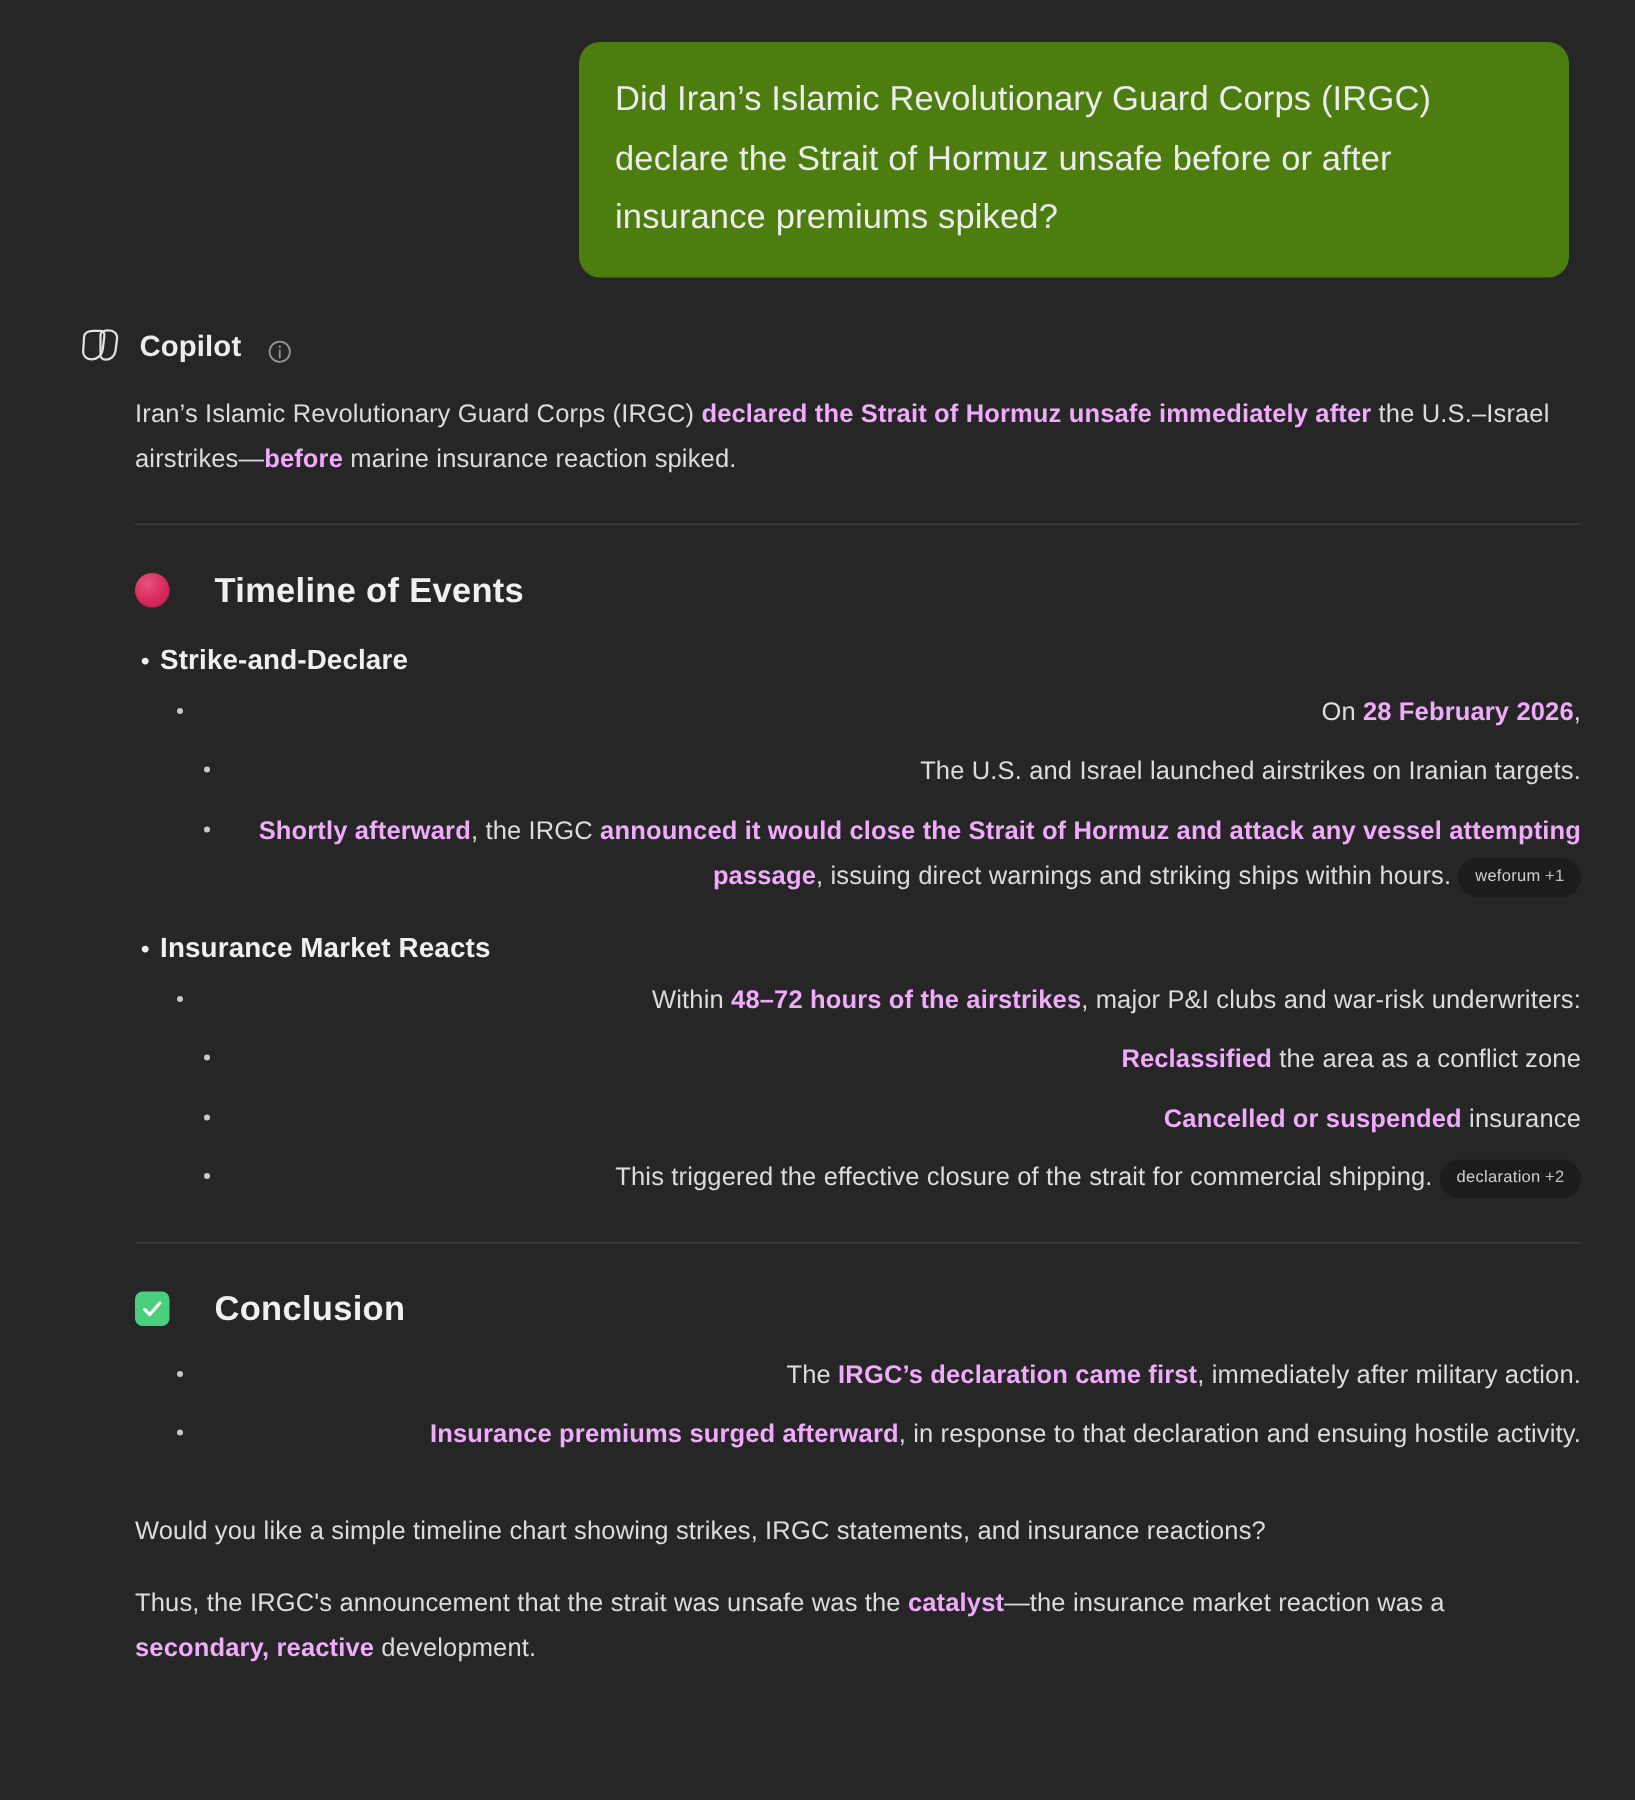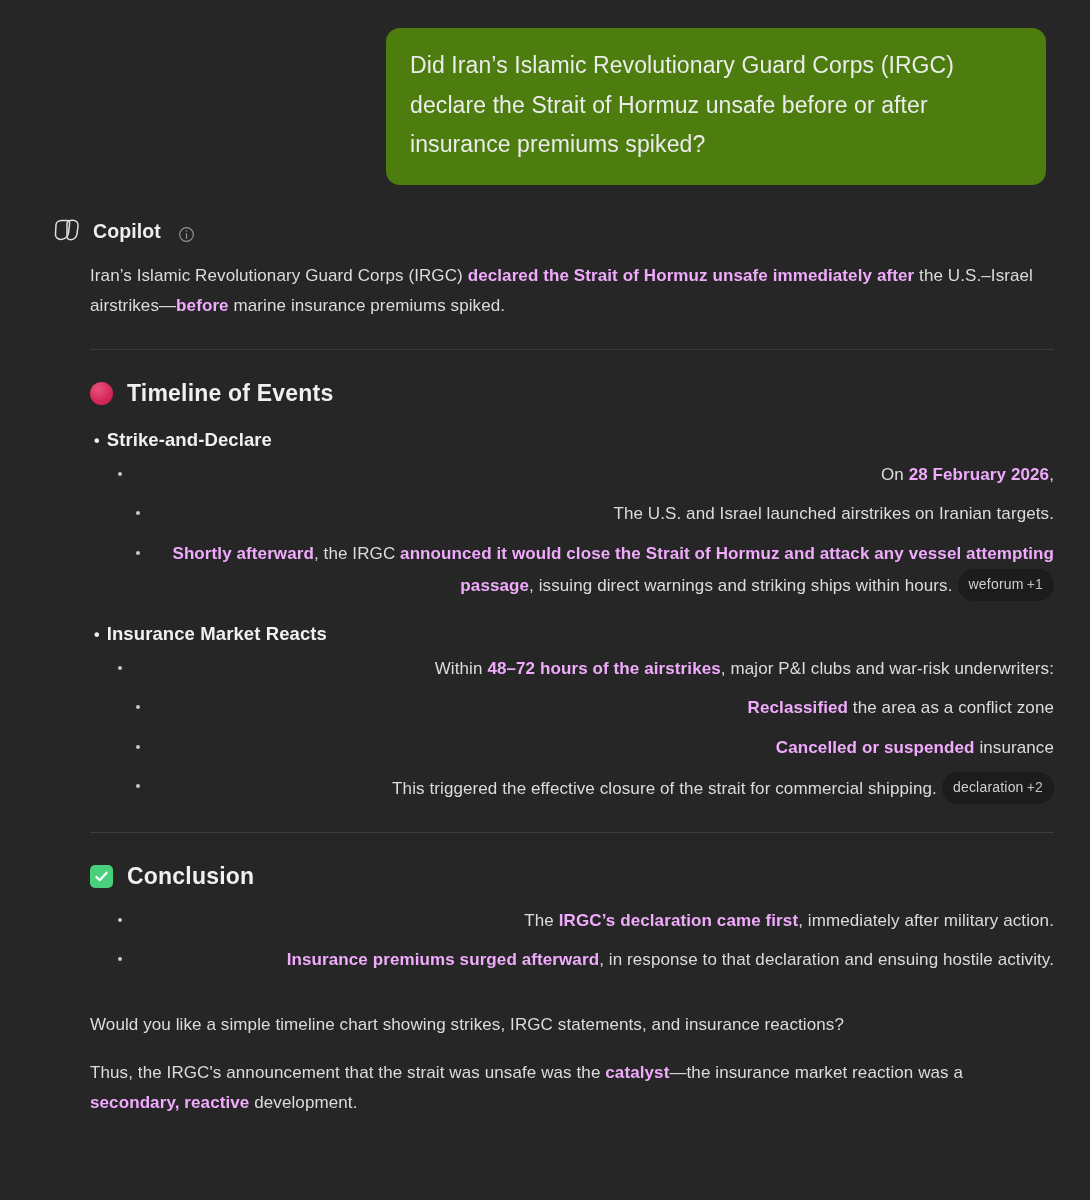--- a/index.html
+++ b/index.html
@@ -74,21 +74,21 @@
   hr.divider {
     border: none;
     border-top: 1px solid #3c3c3c;
     margin: 28px 0 28px 0;
   }
 
   
   .section-head {
     display: flex;
     align-items: center;
-    gap: 14px;
+    gap: 30px;
     margin: 30px 0 16px 0;
   }
   .section-head .title {
     font-size: 23px;
     font-weight: 700;
     color: #f0f0f0;
     letter-spacing: .2px;
   }
   .emoji-red {
     width: 23px; height: 23px; flex: none;
@@ -141,21 +141,21 @@
     border-radius: 50%;
     background: #c9c9c9;
   }
 
   
   .cite {
     display: inline-block;
     background: #1c1c1c;
     border-radius: 999px;
     padding: 3px 11px 4px 11px;
-    font-size: 14px;
+    font-size: 11px;
     color: #cfcfcf;
     vertical-align: 2px;
     margin-left: 5px;
     white-space: nowrap;
     letter-spacing: .2px;
   }
   .cite .plus { color: #c0c0c0; margin-left: 3px; }
 </style>
 </head>
 <body>
@@ -181,21 +181,21 @@
           <circle cx="10" cy="10" r="8"></circle>
           <circle cx="10" cy="6" r="0.9" fill="#bdbdbd" stroke="none"></circle>
           <path d="M10 9 L10 14.5" stroke-linecap="round"></path>
         </svg>
       </span>
     </div>
 
     <div class="body-area">
 
       <p class="para">
-        <span>Iran’s Islamic Revolutionary Guard Corps (IRGC) </span><b>declared the Strait of Hormuz unsafe immediately after</b><span> the U.S.–Israel airstrikes—</span><b>before</b><span> marine insurance premiums spiked.</span>
+        <span>Iran’s Islamic Revolutionary Guard Corps (IRGC) </span><b>declared the Strait of Hormuz unsafe immediately after</b><span> the U.S.–Israel airstrikes—</span><b>before</b><span> marine insurance reaction spiked.</span>
       </p>
 
       <hr class="divider">
 
       <div>
         <div class="section-head">
           <span class="emoji-red"></span>
           <span class="title">Timeline of Events</span>
         </div>
 

